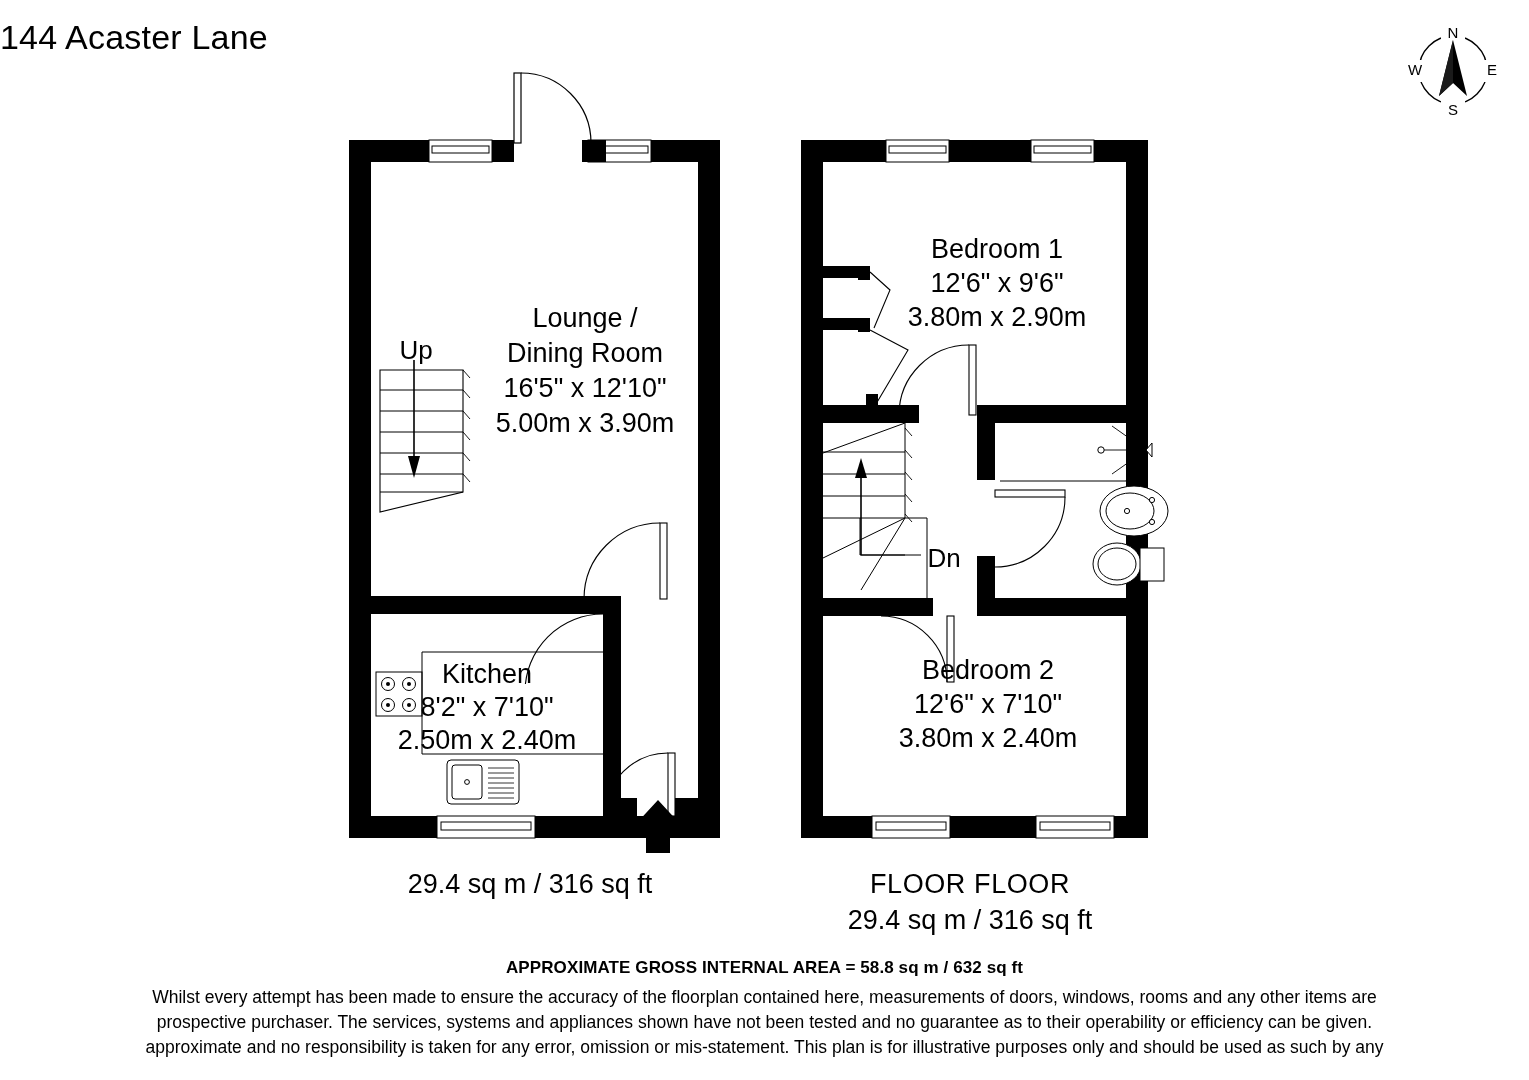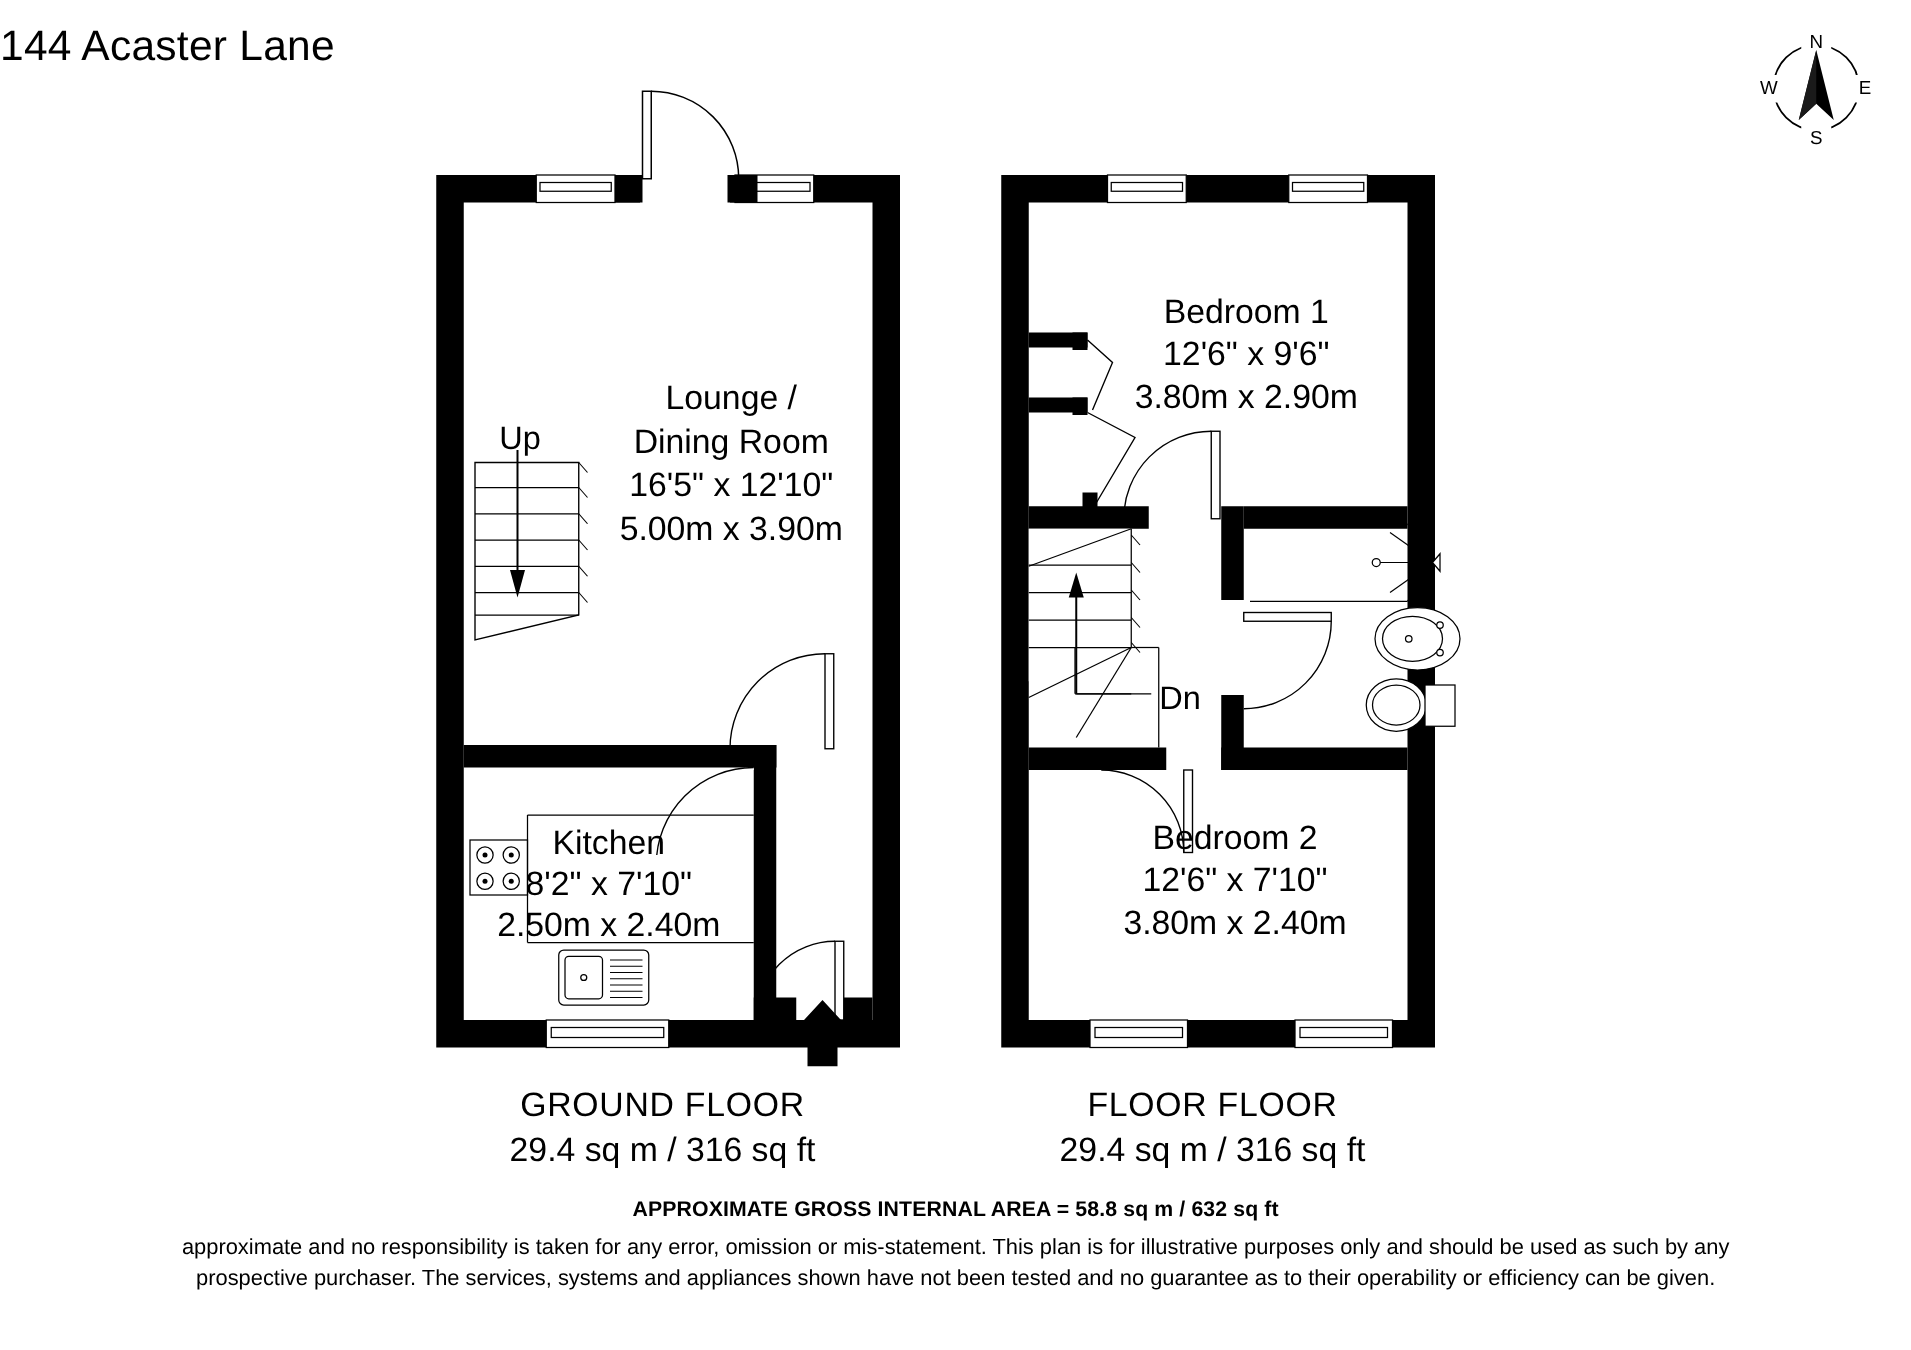--- a/index.html
+++ b/index.html
@@ -334,27 +334,27 @@
     <text class="room-label" x="997" y="292">12'6" x 9'6"</text>
     <text class="room-label" x="997" y="326">3.80m x 2.90m</text>
 
     <text class="room-label" x="988" y="679">Bedroom 2</text>
     <text class="room-label" x="988" y="713">12'6" x 7'10"</text>
     <text class="room-label" x="988" y="747">3.80m x 2.40m</text>
   </g>
 </svg>
 
 <div class="floor-caption" id="ground-caption">
-  <span class="caption-name">GROUND FLOOR</span>
   <span class="caption-area">29.4 sq m / 316 sq ft</span>
 </div>
 
 <div class="floor-caption" id="first-caption">
   <span class="caption-name">FLOOR FLOOR</span>
   <span class="caption-area">29.4 sq m / 316 sq ft</span>
 </div>
 
 <div id="gross-area">APPROXIMATE GROSS INTERNAL AREA = 58.8 sq m / 632 sq ft</div>
 
 <div id="disclaimer">
+  <span>Whilst every attempt has been made to ensure the accuracy of the floorplan contained here, measurements of doors, windows, rooms and any other items are</span>
+  <span>prospective purchaser. The services, systems and appliances shown have not been tested and no guarantee as to their operability or efficiency can be given.</span>
   <span>approximate and no responsibility is taken for any error, omission or mis-statement. This plan is for illustrative purposes only and should be used as such by any</span>
-  <span>prospective purchaser. The services, systems and appliances shown have not been tested and no guarantee as to their operability or efficiency can be given.</span>
 </div>
 
 </body></html>

